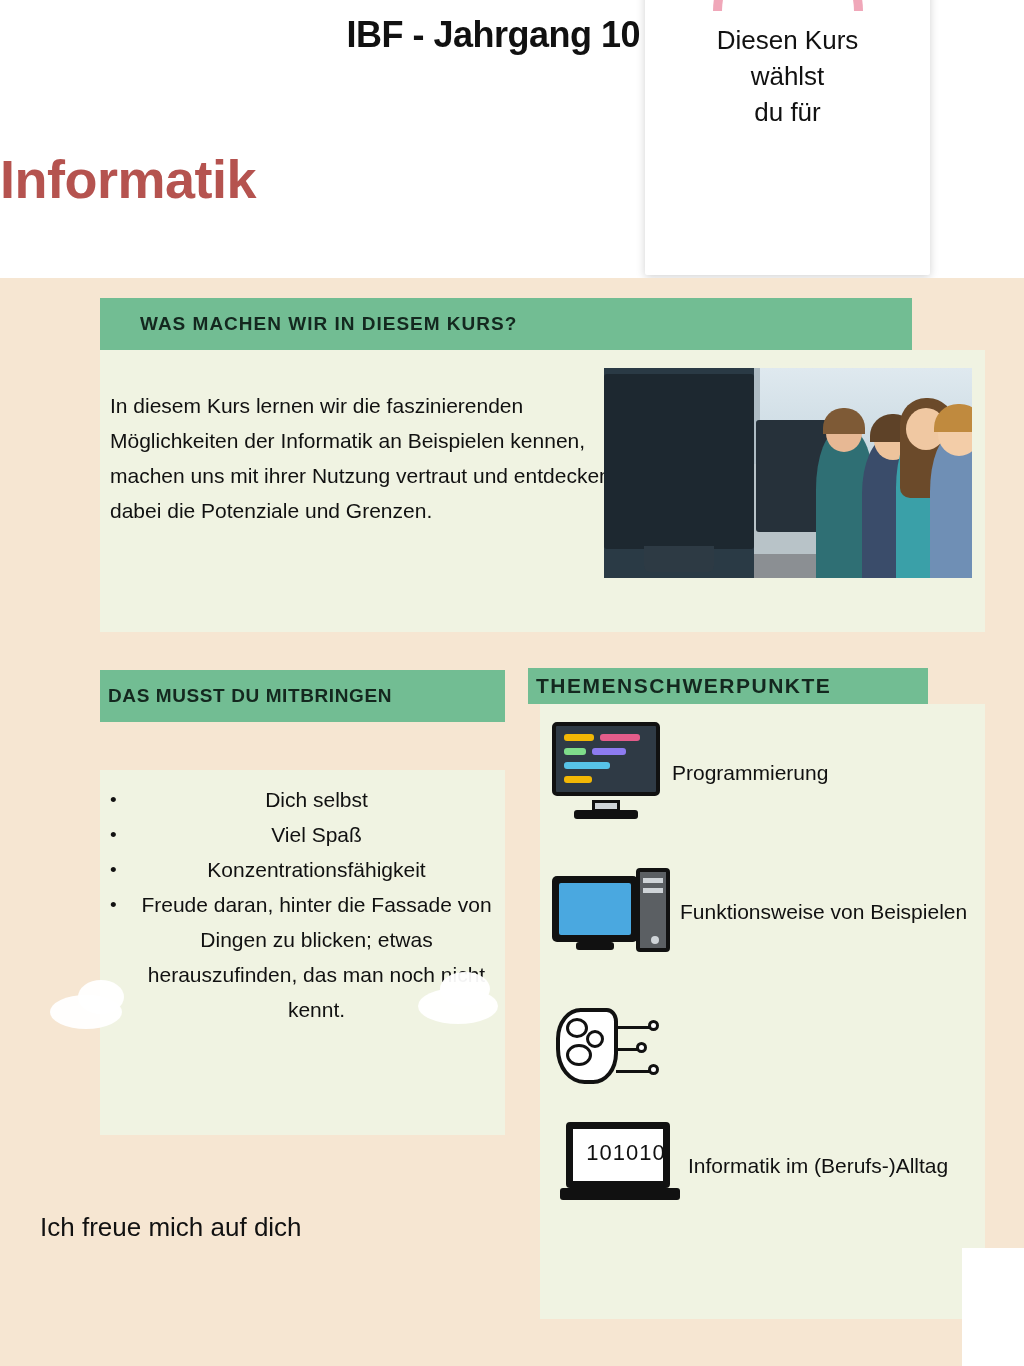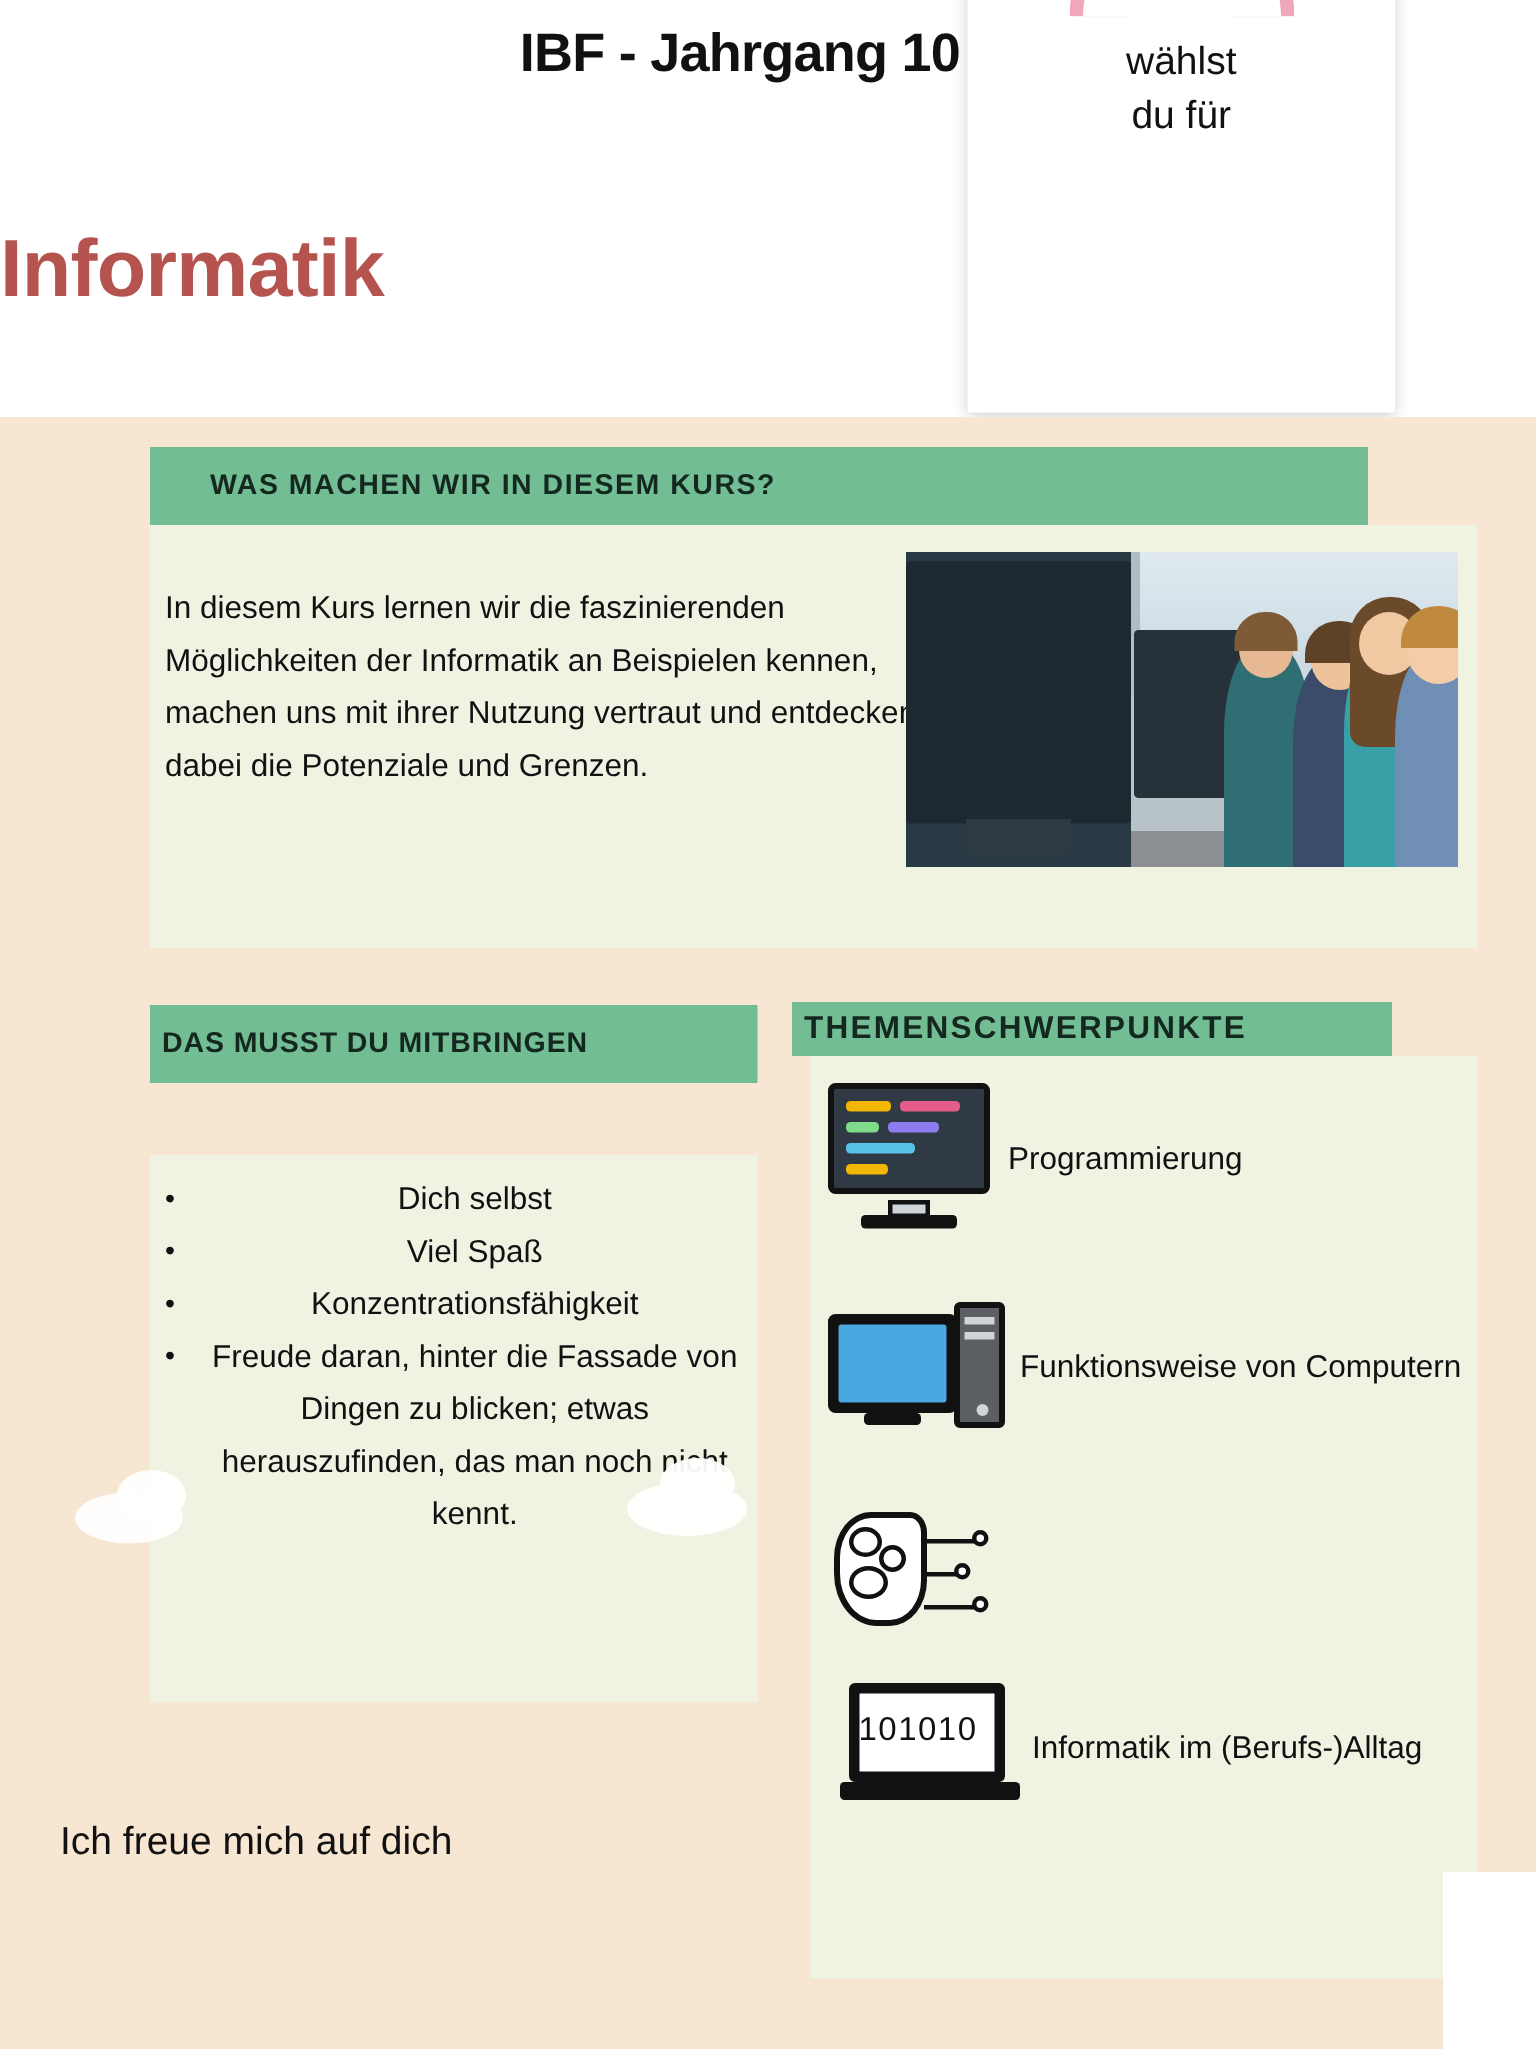--- a/index.html
+++ b/index.html
@@ -306,21 +306,21 @@
   .ic-ai .n2 { left: 84px; top: 42px; }
   .ic-ai .n3 { left: 96px; top: 64px; }
 
   
   .ic-laptop { width: 120px; height: 86px; }
   .ic-laptop .lid {
     position: absolute; left: 6px; top: 0; width: 104px; height: 66px;
     background: #ffffff; border: 7px solid #111; border-radius: 4px;
   }
   .ic-laptop .bits {
-    position: absolute; left: 0; top: 18px; width: 104px;
+    position: absolute; left: 14px; top: 18px; width: 104px;
     text-align: center; font-size: 22px; color: #111;
     font-family: "Liberation Sans", sans-serif; letter-spacing: 1px;
   }
   .ic-laptop .base { position: absolute; left: 0; top: 66px; width: 120px; height: 12px; background: #111; border-radius: 3px; }
 
   
   .corner-wedge {
     position: absolute;
     right: 0; bottom: 0;
     width: 62px; height: 118px;
@@ -331,20 +331,21 @@
 <body>
 
 <div class="header-band"></div>
 
 <div class="course-title-line" style="top:14px;">IBF - Jahrgang 10</div>
 <div class="subject-title" style="top:148px;">Informatik</div>
 
 <div class="duration-card">
   <div class="duration-arc"></div>
   <div class="duration-text">
+    <div>Diesen Kurs</div>
     <div>wählst</div>
     <div>du für</div>
   </div>
 </div>
 
 <div class="body-band"></div>
 
 <div class="sec1-header">
   <span>WAS MACHEN WIR IN DIESEM KURS?</span>
 </div>
@@ -414,21 +415,21 @@
 <div class="topic t2">
   <div class="icon-box ic-pc">
     <div class="mon"></div>
     <div class="mon-in"></div>
     <div class="mon-foot"></div>
     <div class="tower"></div>
     <div class="tw-slot"></div>
     <div class="tw-slot2"></div>
     <div class="tw-dot"></div>
   </div>
-  <div class="topic-label">Funktionsweise von Computern</div>
+  <div class="topic-label">Funktionsweise von Beispielen</div>
 </div>
 
 <div class="topic t3">
   <div class="icon-box ic-ai">
     <div class="brain"></div>
     <div class="bl b1"></div>
     <div class="bl b2"></div>
     <div class="bl b3"></div>
     <div class="wire w1"></div>
     <div class="wire w2"></div>

